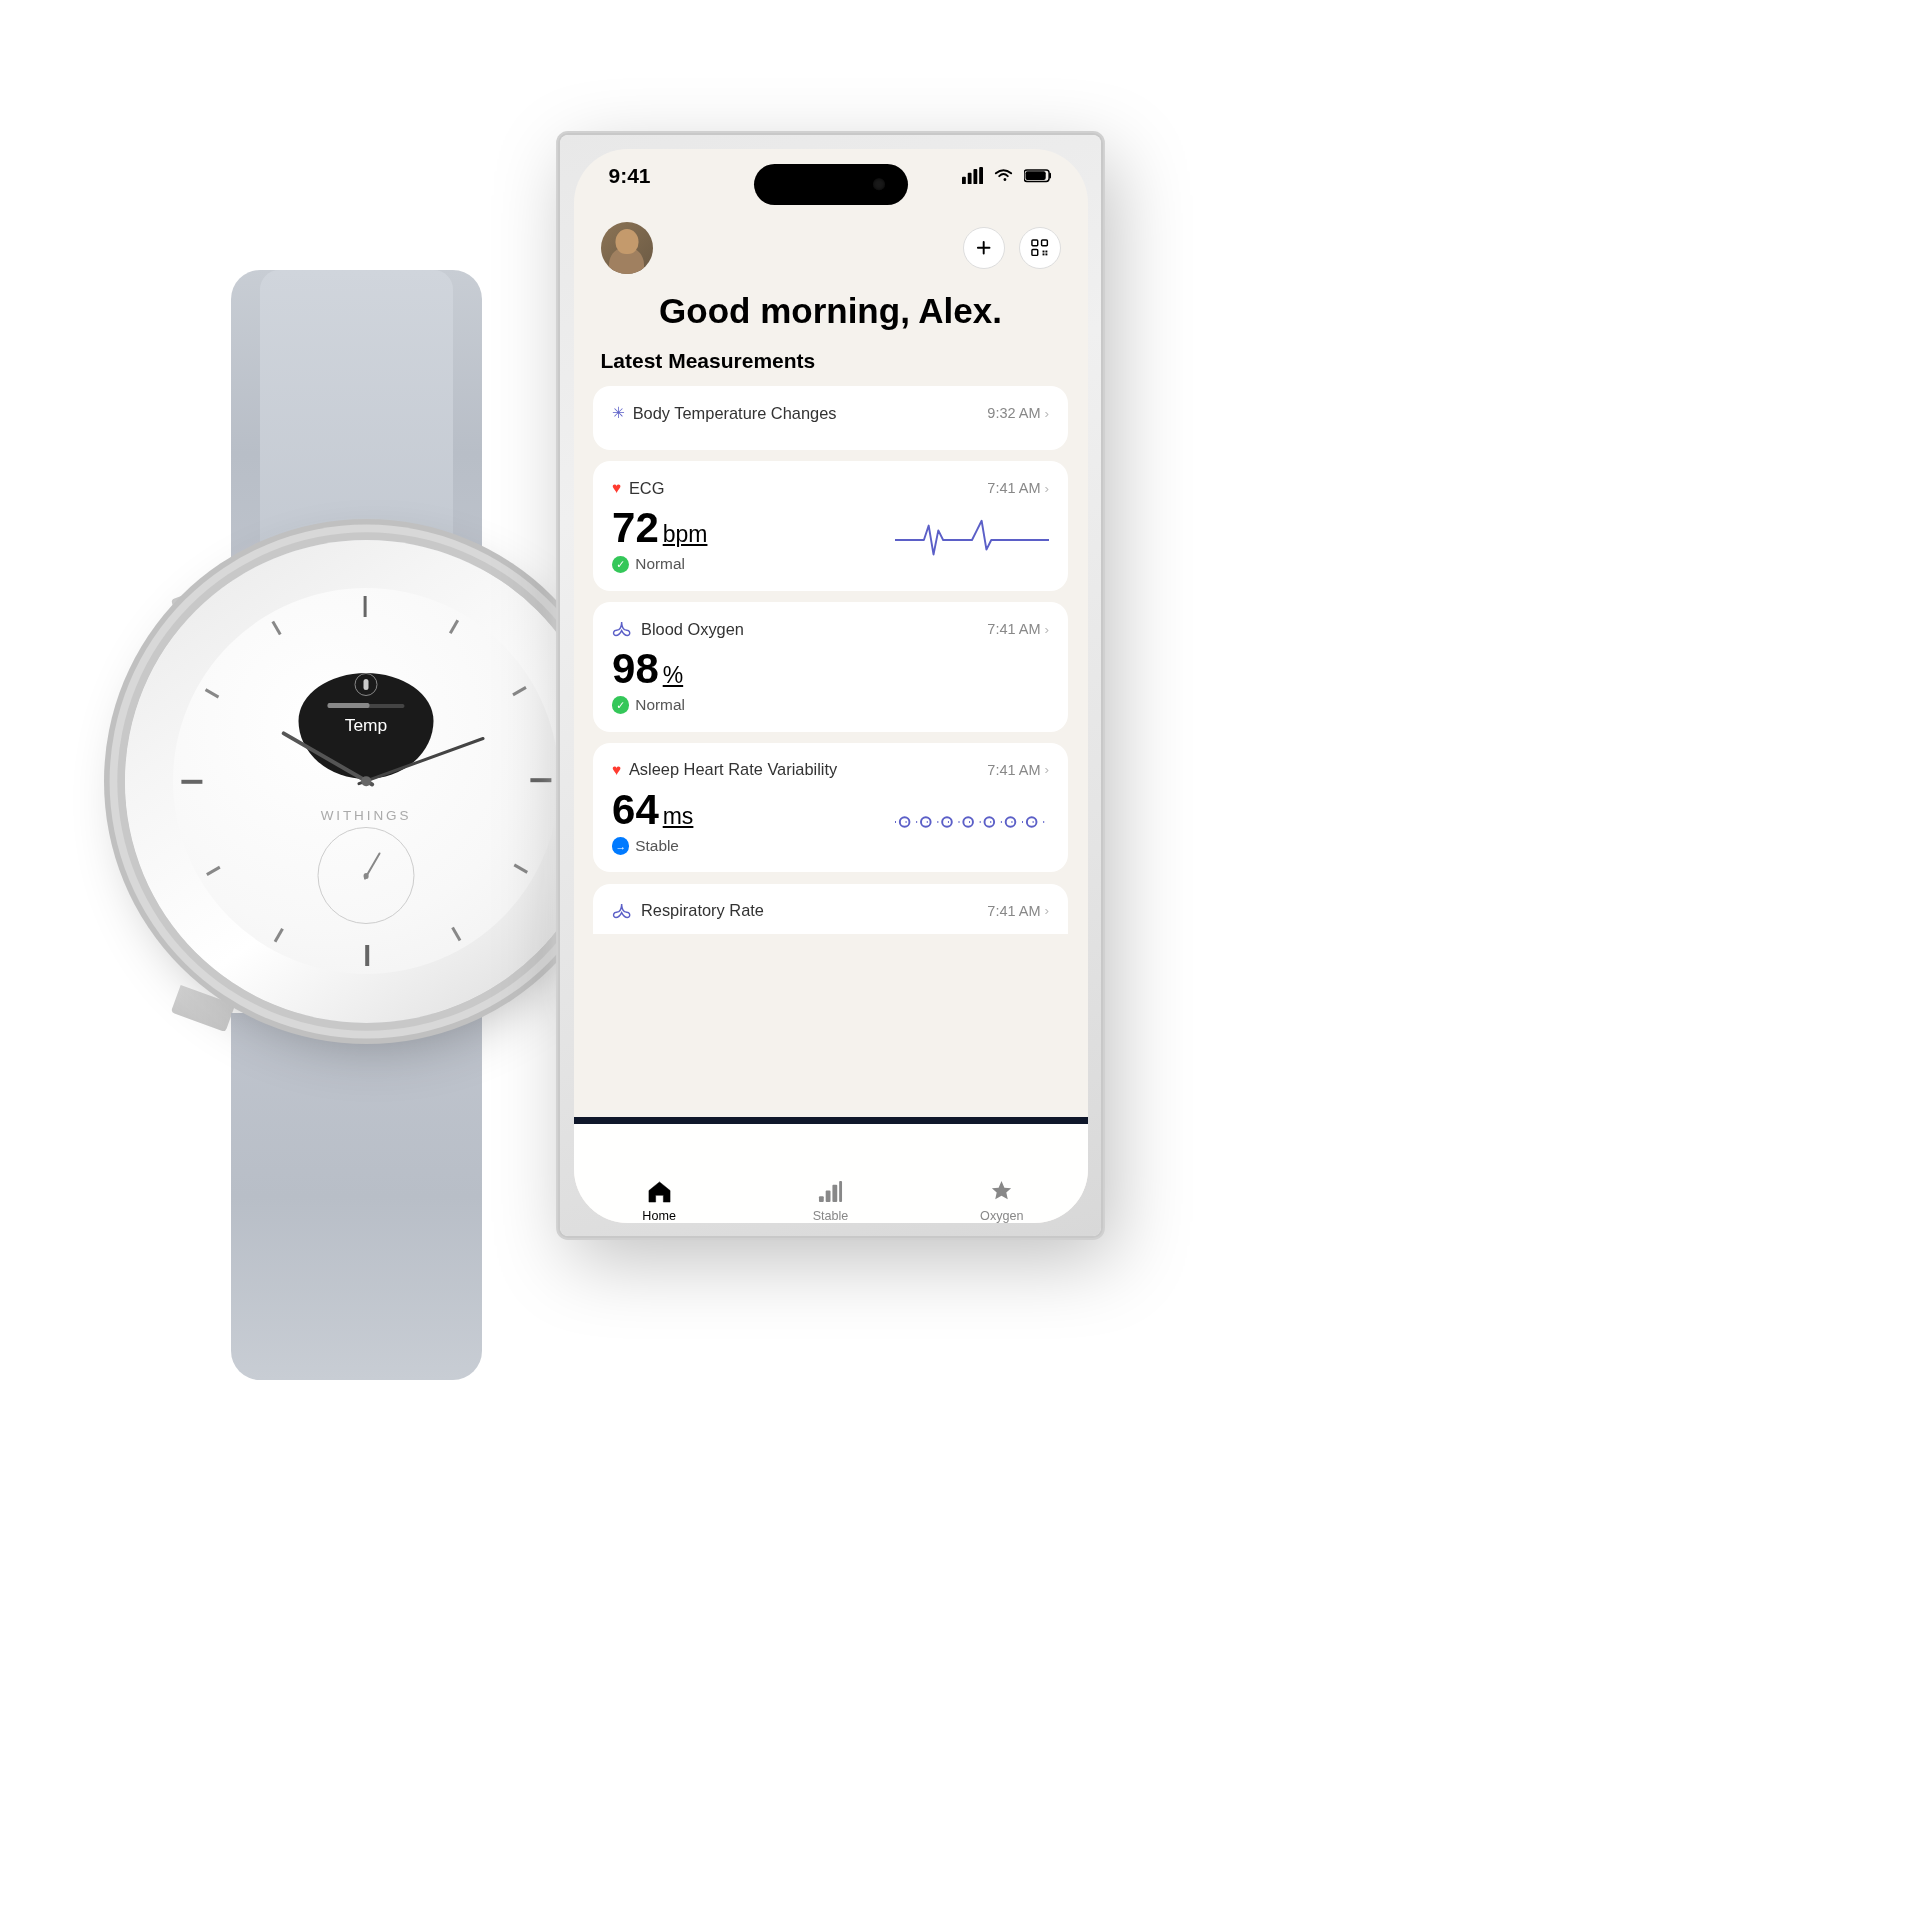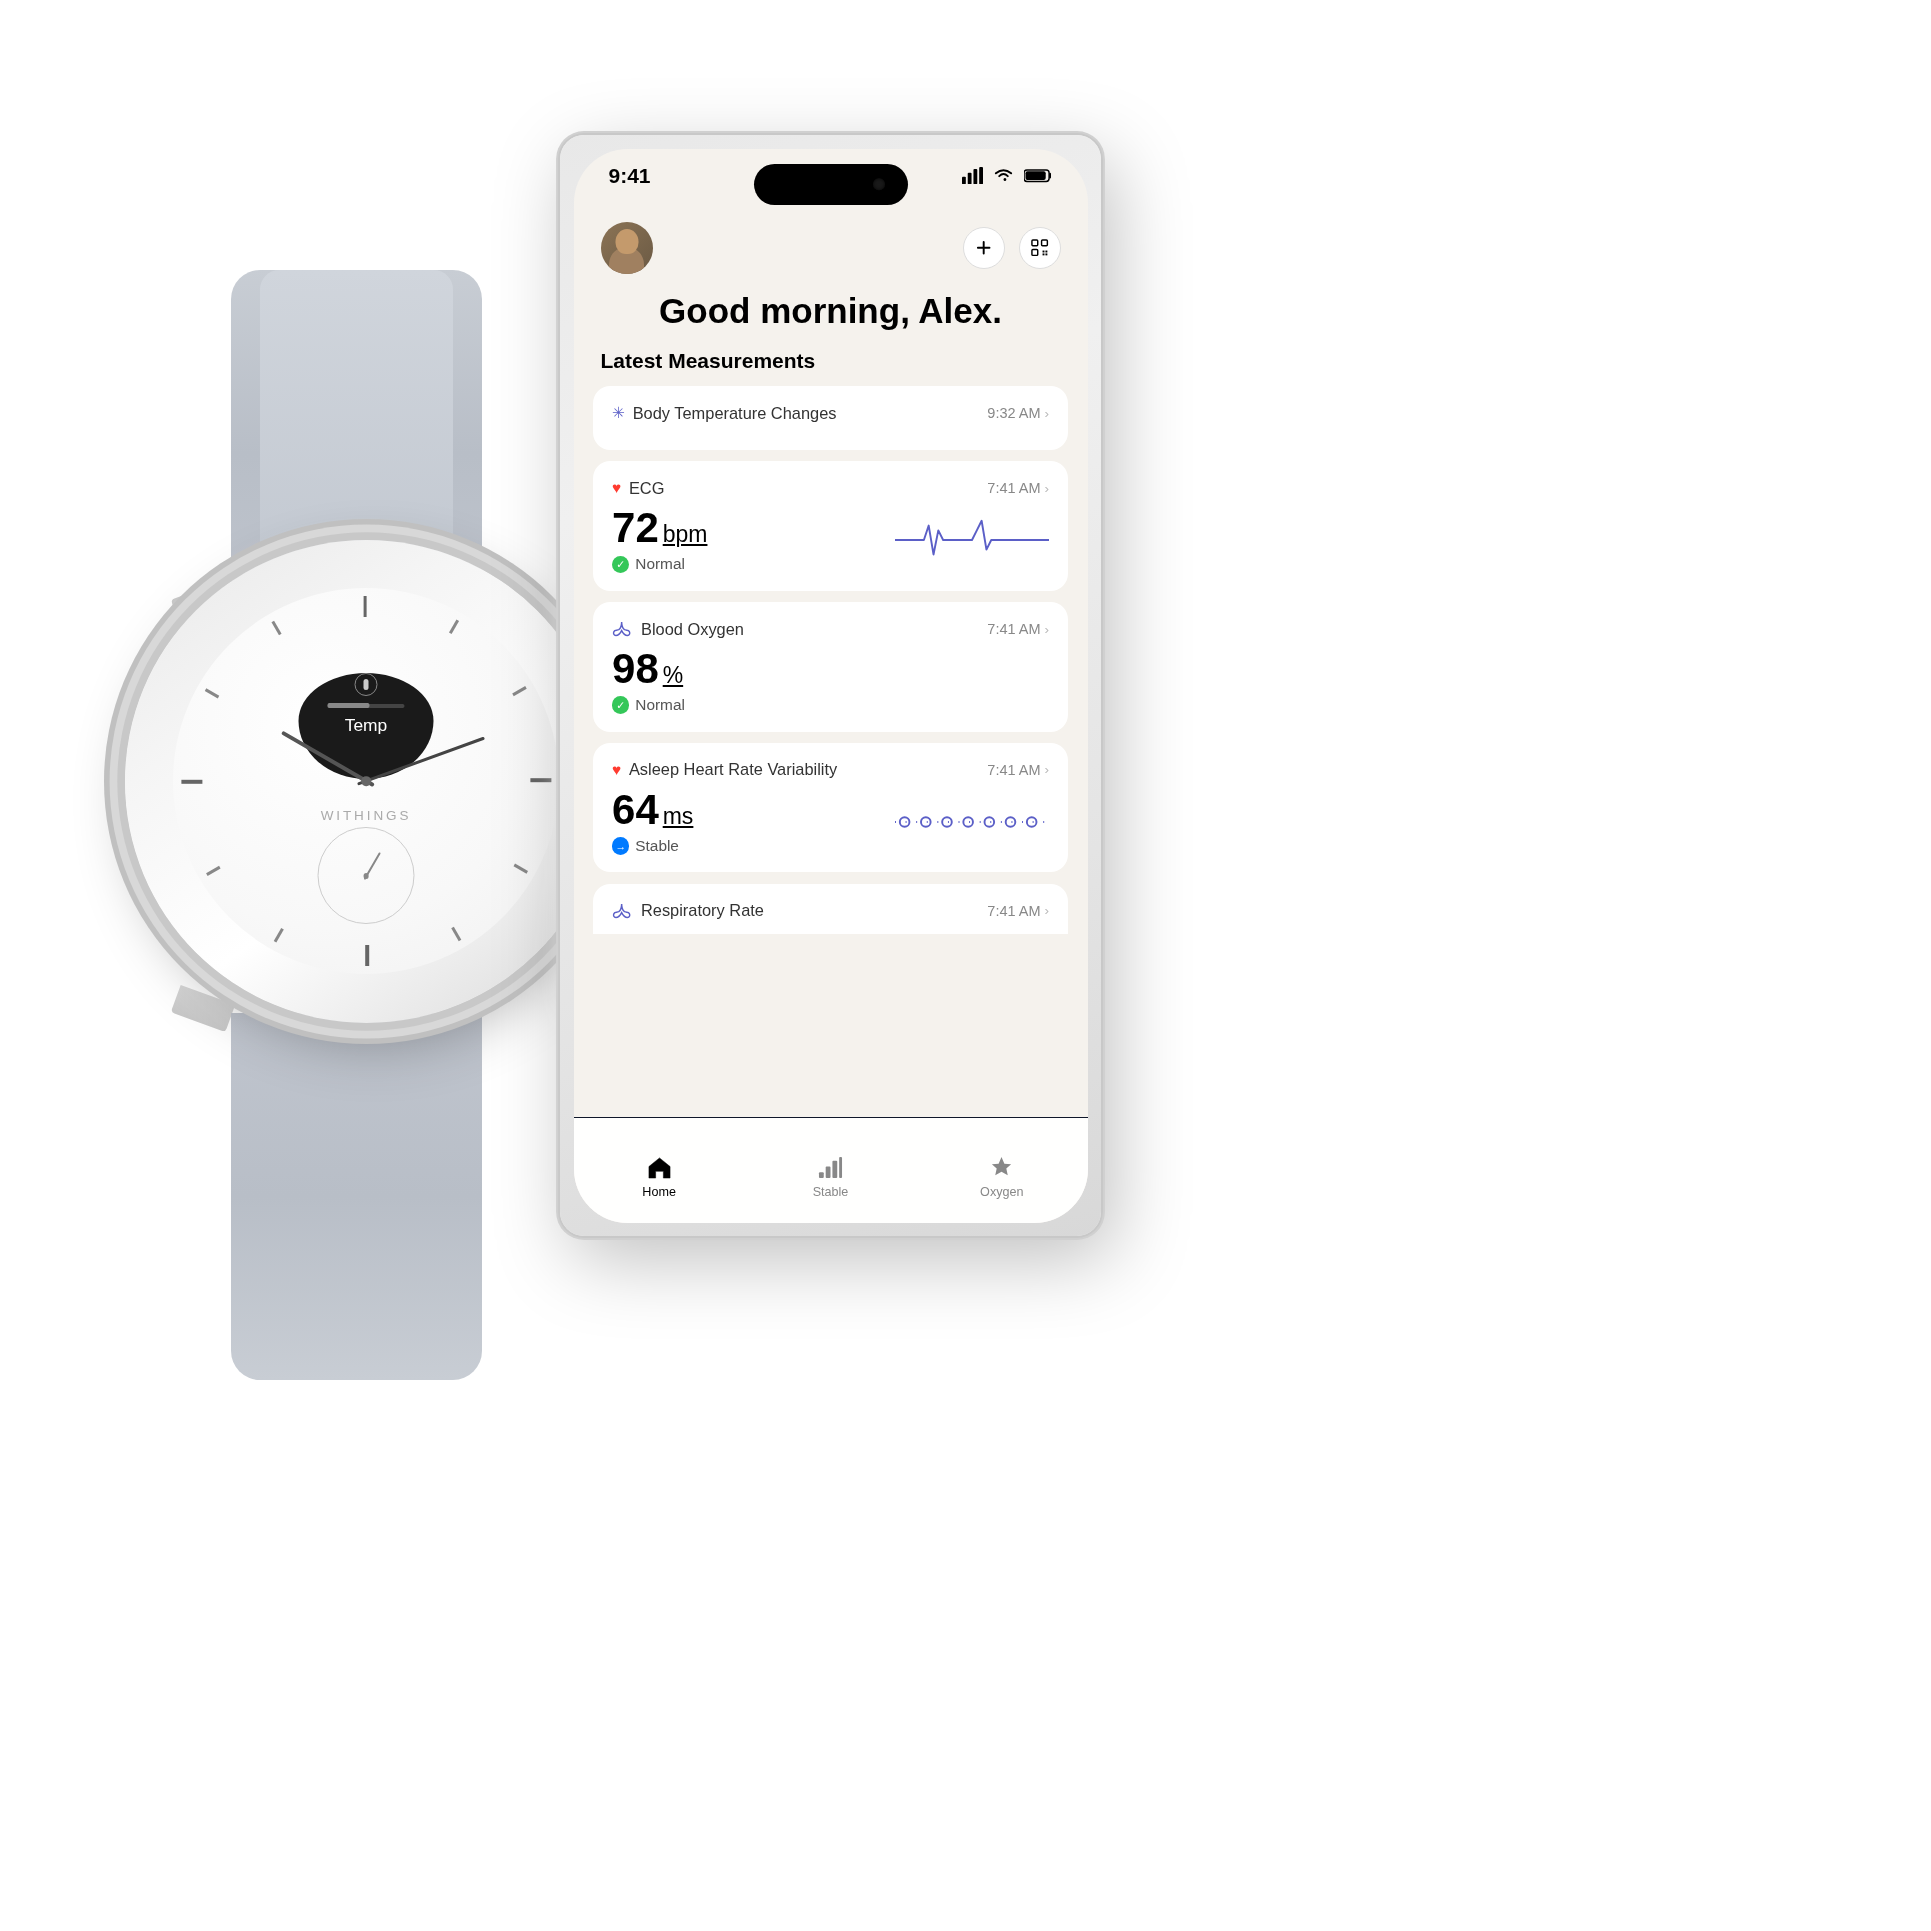--- a/index.html
+++ b/index.html
@@ -277,21 +277,21 @@
       top: 135px;
       width: 541px;
       height: 1101px;
     }
 
     .phone-frame {
       position: absolute;
       left: 0; top: 0;
       width: 541px; height: 1101px;
       background: linear-gradient(160deg, #e8e8e8 0%, #f0f0f0 30%, #e4e4e4 70%, #d8d8d8 100%);
-      border-radius: 24px;
+      border-radius: 8px;
       box-shadow:
         0 0 0 1.9px #c8c8c8,
         0 0 0 3.9px #d0d0d0,
         11.6px 23px 77px rgba(0,0,0,0.25),
         -3.9px -3.9px 19.3px rgba(255,255,255,0.6);
       padding-left: 16px;
     }
 
     .phone-screen {
       position: absolute;
@@ -517,23 +517,23 @@
       width: 154px;
       height: 58px;
     }
 
     
     .tab-bar {
       position: absolute;
       bottom: 0; left: 0; right: 0;
       height: 106px;
       background: rgba(255,255,255,0.95);
-      border-top: 1px solid #0f172a;
-      display: flex;
-      align-items: center;
+      border-top: 7px solid #0f172a;
+      display: flex;
+      align-items: flex-end;
       padding-top: 13.5px;
     }
     .tab-item {
       flex: 1;
       display: flex;
       flex-direction: column;
       align-items: center;
       gap: 4.8px;
       cursor: pointer;
     }

